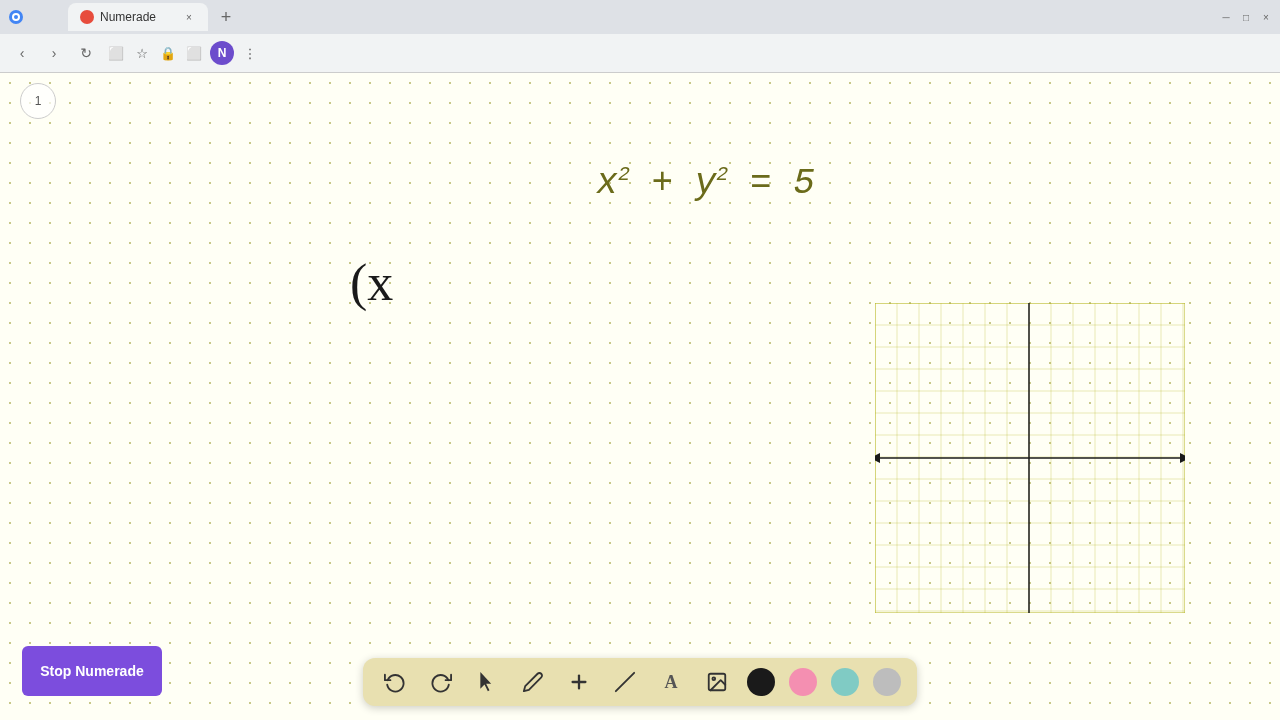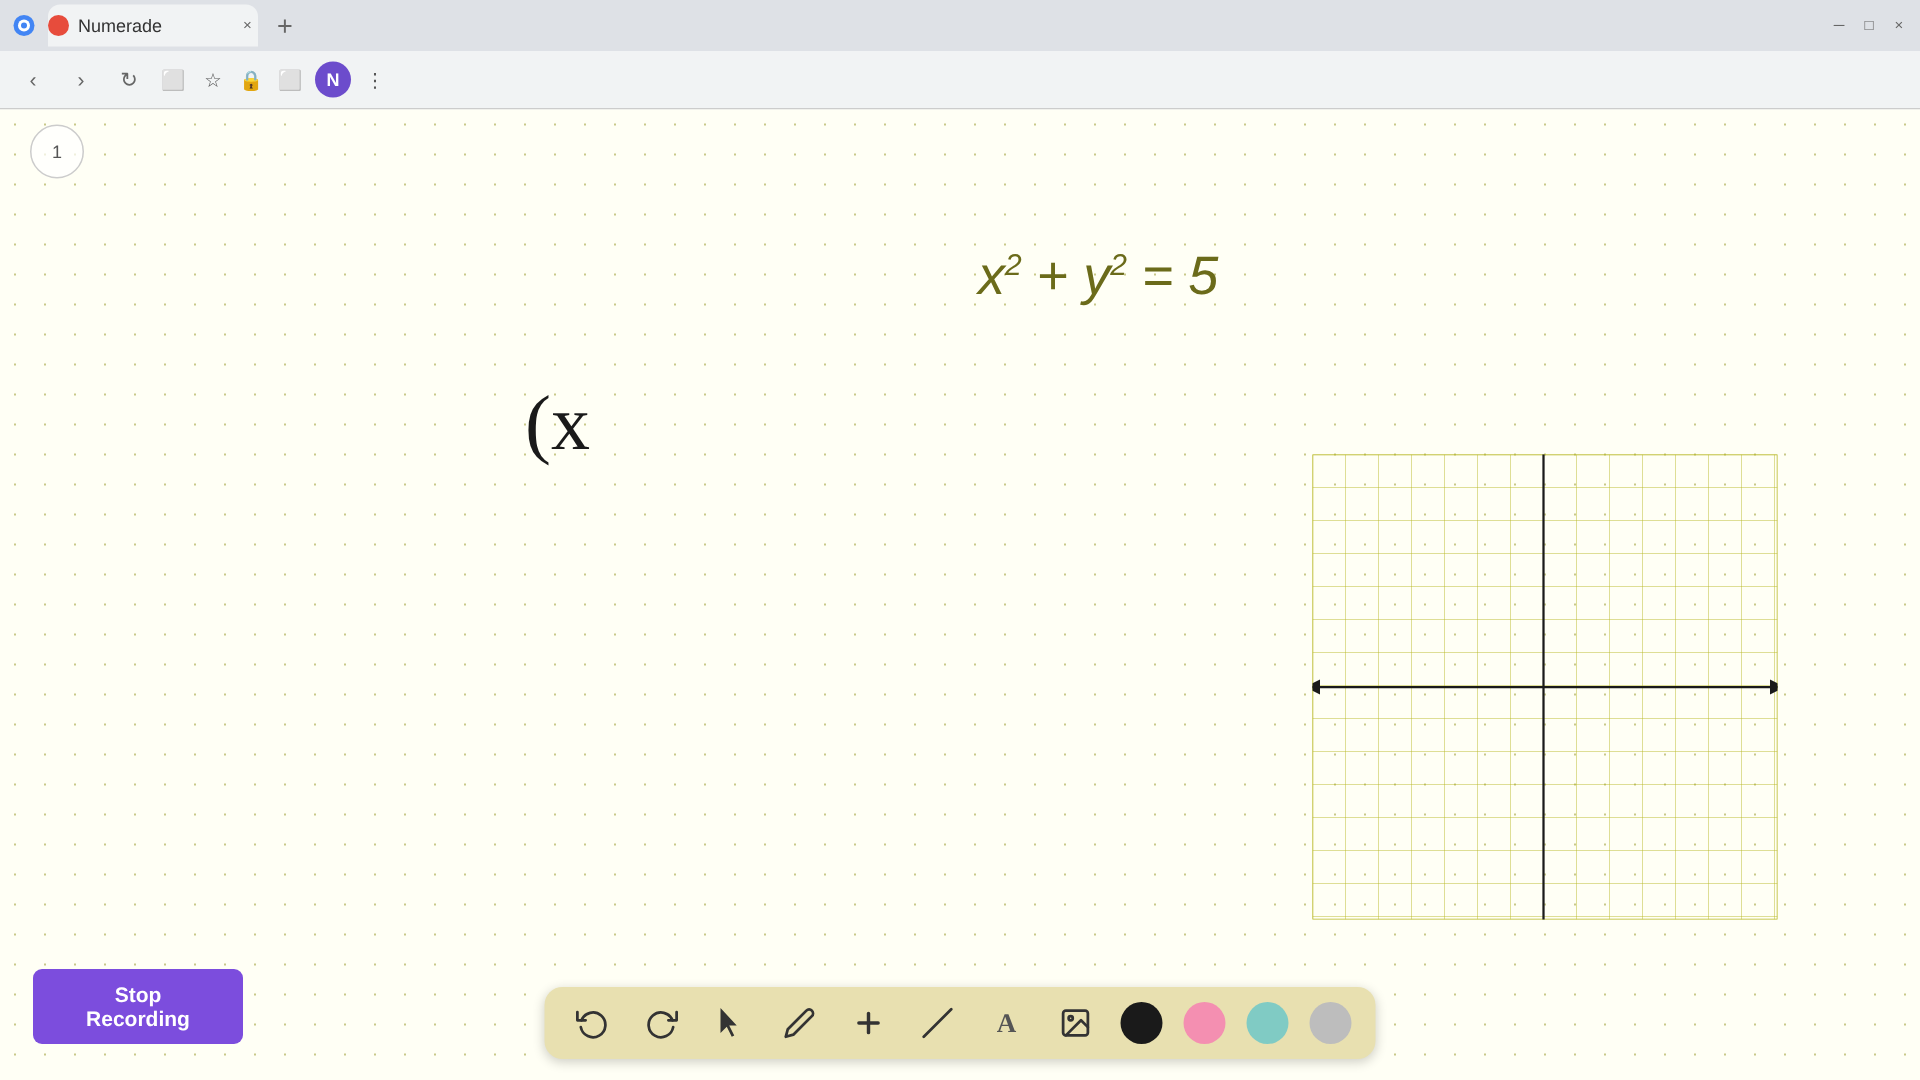--- a/index.html
+++ b/index.html
@@ -35,26 +35,27 @@
       align-items: center;
       justify-content: center;
       margin-right: 4px;
     }
 
     .tab {
       display: flex;
       align-items: center;
       background: #f1f3f4;
       border-radius: 8px 8px 0 0;
-      padding: 0 0;
+      padding: 0 12px;
       height: 28px;
       gap: 6px;
       font-size: 12px;
       color: #333;
       min-width: 140px;
+      margin-left: 36px;
     }
 
     .tab-favicon {
       width: 14px;
       height: 14px;
       background: #e74c3c;
       border-radius: 50%;
     }
 
     .tab-close {
@@ -189,23 +190,22 @@
 
     
     .equation {
       position: absolute;
       top: 90px;
       left: 50%;
       transform: translateX(-20%);
       font-size: 36px;
       color: #6b6b1a;
       font-style: italic;
-      font-family: Liberation Sans, sans-serif;
+      font-family: Liberation Mono, monospace;
       white-space: nowrap;
-      margin-left: 44px;
     }
 
     .equation sup {
       font-size: 20px;
     }
 
     
     .partial-expr {
       position: absolute;
       top: 180px;
@@ -388,21 +388,21 @@
 
       <line x1="154" y1="-10" x2="154" y2="320" stroke="#1a1a1a" stroke-width="1.5"></line>
 
       <polygon points="154,-10 149,0 159,0" fill="#1a1a1a"></polygon>
 
       <polygon points="154,320 149,310 159,310" fill="#1a1a1a"></polygon>
     </svg>
   </div>
 
   <button class="stop-recording-btn">
-    <span>Stop Recording</span>
+    <span>Stop Numerade</span>
   </button>
 
   <div class="bottom-bar">
     <div class="tool-btn" title="Undo">
       <svg width="22" height="22" viewBox="0 0 24 24" fill="none" stroke="#333" stroke-width="2" stroke-linecap="round" stroke-linejoin="round">
         <polyline points="1 4 1 10 7 10"></polyline>
         <path d="M3.51 15a9 9 0 1 0 .49-4.95"></path>
       </svg>
     </div>
     <div class="tool-btn" title="Redo">

